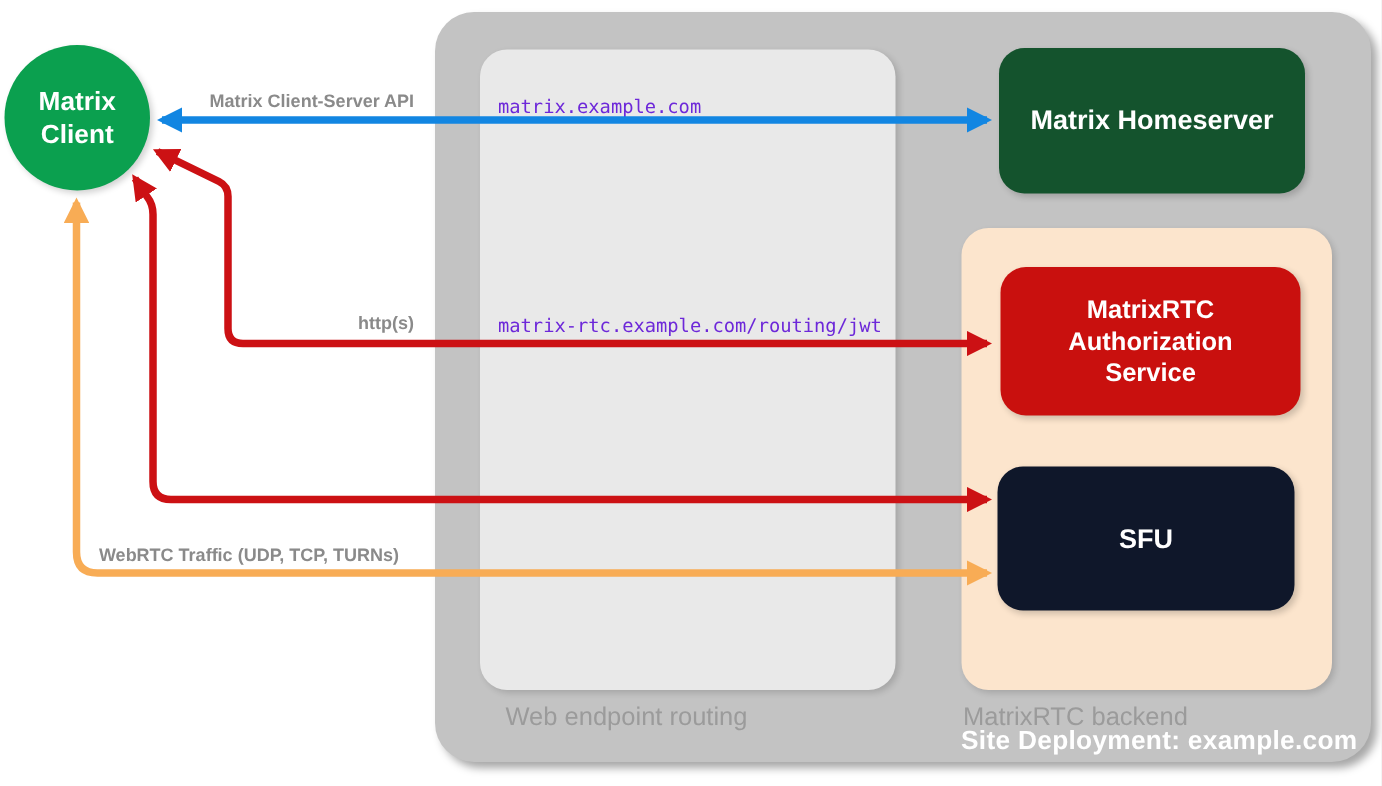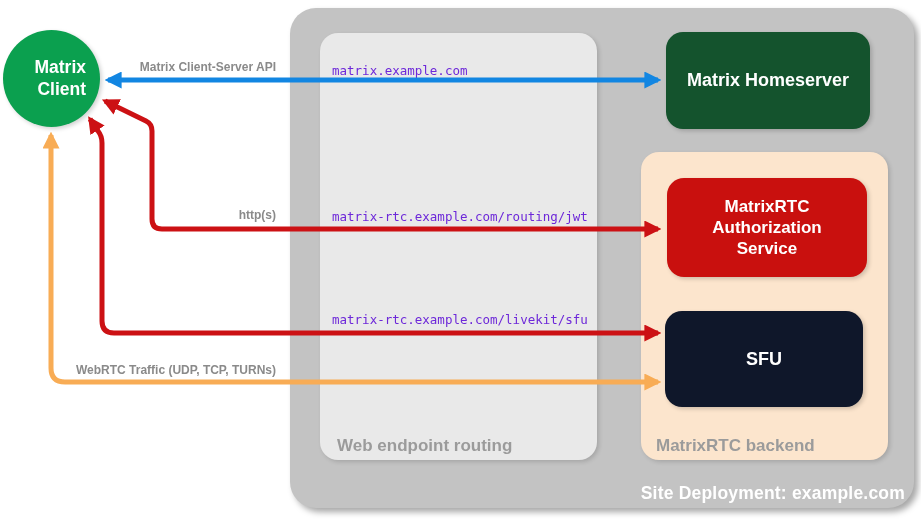--- a/index.html
+++ b/index.html
@@ -15,39 +15,39 @@
   }
   .routing-box{
     left:320px;top:33px;width:277px;height:427px;border-radius:18px;
     background:#e9e9e9;box-shadow:2px 2px 4px rgba(0,0,0,0.15);
   }
   .backend-box{
     left:641px;top:152px;width:247px;height:308px;border-radius:18px;
     background:#fce5cd;box-shadow:2px 2px 4px rgba(0,0,0,0.15);
   }
   .container-label{
-    font-size:17px;font-weight:bold;color:#9b9b9b;white-space:nowrap;
+    font-size:17px;font-weight:normal;color:#9b9b9b;white-space:nowrap;margin-top:32px;
   }
   .site-label{
     right:16px;top:483px;font-size:17.5px;font-weight:bold;color:#ffffff;
     white-space:nowrap;letter-spacing:0.2px;
   }
   
   .node{
     display:flex;align-items:center;justify-content:center;text-align:center;
     color:#ffffff;font-weight:bold;border-radius:17px;
     box-shadow:2px 2px 4px rgba(0,0,0,0.18);
   }
   .node-homeserver{left:666px;top:32px;width:204px;height:97px;background:#14532d;font-size:18px;}
   .node-auth{left:667px;top:178px;width:144px;height:99px;background:#c9100e;font-size:17px;
              line-height:1.25;padding:0 28px;text-align:center;}
   .node-sfu{left:665px;top:311px;width:198px;height:96px;background:#0f172a;font-size:18px;}
   .node-client{
     left:3px;top:30px;width:97px;height:97px;border-radius:50%;background:#0ba04f;
-    display:flex;align-items:center;justify-content:center;text-align:right;
+    display:flex;align-items:center;justify-content:center;text-align:center;
     color:#ffffff;font-weight:bold;font-size:17.5px;line-height:1.25;
     box-shadow:2px 2px 4px rgba(0,0,0,0.18);padding:0 14px;box-sizing:border-box;
   }
   
   .endpoint{
     left:332px;font-family:"DejaVu Sans Mono",monospace;font-size:12.5px;
     color:#6d28d9;white-space:nowrap;
   }
   
   .edge-label{
@@ -66,21 +66,20 @@
 
   <div class="abs backend-box"></div>
 
   <div class="abs node node-homeserver">Matrix Homeserver</div>
   <div class="abs node node-auth">MatrixRTC Authorization Service</div>
   <div class="abs node node-sfu">SFU</div>
   <div class="abs node-client">Matrix Client</div>
 
   <div class="abs endpoint" style="top:63px">matrix.example.com</div>
   <div class="abs endpoint" style="top:209px">matrix-rtc.example.com/routing/jwt</div>
-  <div class="abs endpoint" style="top:312px">matrix-rtc.example.com/livekit/sfu</div>
 
   <svg class="abs arrows" width="921" height="524" viewBox="0 0 921 524">
     <defs>
       <marker id="ah-blue" viewBox="0 0 10 10" refX="8" refY="5" markerWidth="3.4" markerHeight="3.4" orient="auto-start-reverse">
         <path d="M0 0 L10 5 L0 10 Z" fill="#1286E2"></path>
       </marker>
       <marker id="ah-red" viewBox="0 0 10 10" refX="8" refY="5" markerWidth="3.4" markerHeight="3.4" orient="auto-start-reverse">
         <path d="M0 0 L10 5 L0 10 Z" fill="#CC1114"></path>
       </marker>
       <marker id="ah-orange" viewBox="0 0 10 10" refX="8" refY="5" markerWidth="3.4" markerHeight="3.4" orient="auto-start-reverse">
@@ -92,19 +91,19 @@
 
     <path d="M105 101 L146 121 Q152 124 152 131 L152 219 Q152 229 162 229 L658 229" fill="none" stroke="#CC1114" stroke-width="5" stroke-linejoin="round" marker-start="url(#ah-red)" marker-end="url(#ah-red)"></path>
 
     <path d="M90 119 L98 131 Q102 136 102 143 L102 321 Q102 333 114 333 L658 333" fill="none" stroke="#CC1114" stroke-width="5" stroke-linejoin="round" marker-start="url(#ah-red)" marker-end="url(#ah-red)"></path>
 
     <path d="M51 135 L51 368 Q51 382 65 382 L658 382" fill="none" stroke="#F8AC55" stroke-width="5" stroke-linejoin="round" marker-start="url(#ah-orange)" marker-end="url(#ah-orange)"></path>
   </svg>
 
   <div class="abs edge-label" style="left:96px;top:208px;width:180px">http(s)</div>
   <div class="abs edge-label" style="left:96px;top:60px;width:180px">Matrix Client-Server API</div>
-  <div class="abs edge-label" style="left:40px;top:363px;width:236px">WebRTC Traffic (UDP, TCP, TURNs)</div>
+  <div class="abs edge-label" style="left:30px;top:363px;width:236px">WebRTC Traffic (UDP, TCP, TURNs)</div>
 
   <div class="abs container-label" style="left:337px;top:436px">Web endpoint routing</div>
-  <div class="abs container-label" style="left:656px;top:436px">MatrixRTC backend</div>
+  <div class="abs container-label" style="left:642px;top:436px">MatrixRTC backend</div>
   <div class="abs site-label">Site Deployment: example.com</div>
 
 </div>
 
 </body></html>

